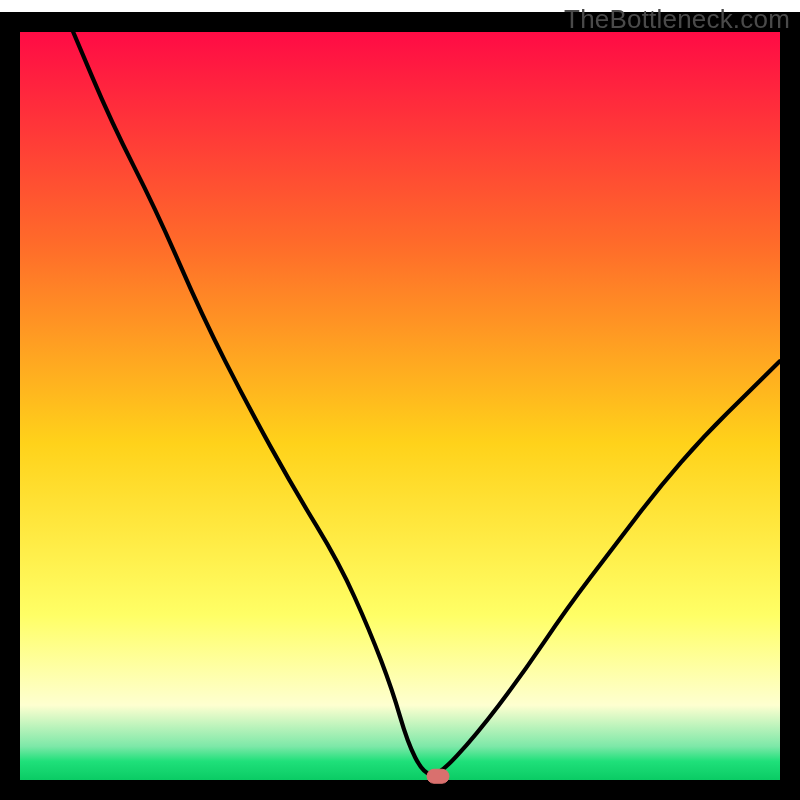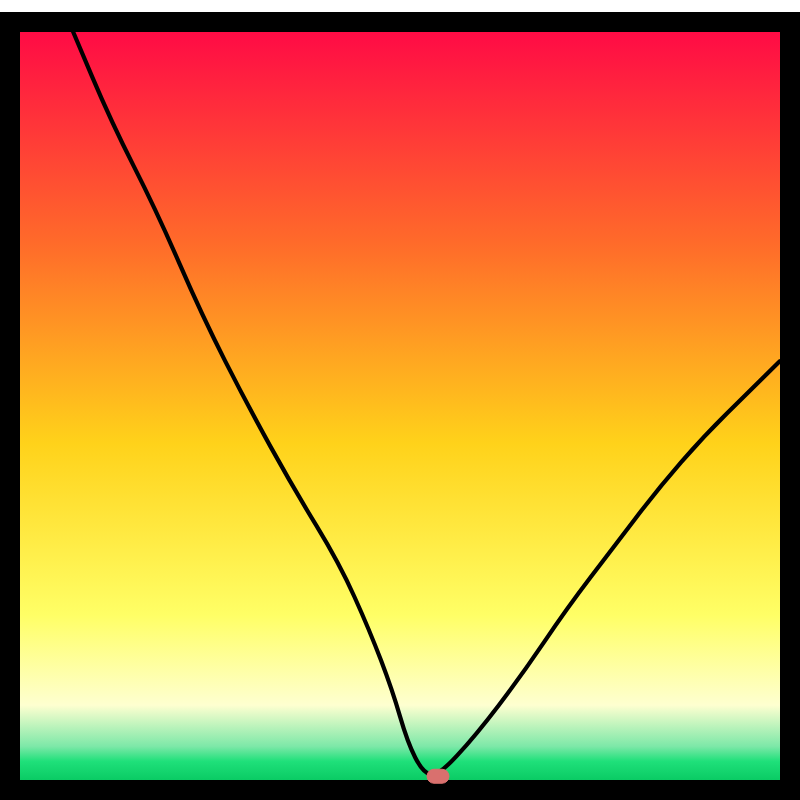--- a/index.html
+++ b/index.html
@@ -25,20 +25,21 @@
     color: #4a4a4a;
     letter-spacing: 0.2px;
     z-index: 50;
   }
   svg { display: block; }
 </style>
 </head>
 <body>
 <div class="wrap">
 
+<div class="watermark">TheBottleneck.com</div>
 
 <svg id="chart-svg" width="800" height="800" viewBox="0 0 800 800" xmlns="http://www.w3.org/2000/svg">
   <defs>
     <linearGradient id="bg-grad" x1="0" y1="0" x2="0" y2="1">
           <stop offset="0.00%" stop-color="#ff0b45"></stop>
           <stop offset="28.00%" stop-color="#ff6a2a"></stop>
           <stop offset="55.00%" stop-color="#ffd21a"></stop>
           <stop offset="78.00%" stop-color="#ffff66"></stop>
           <stop offset="90.00%" stop-color="#feffd0"></stop>
           <stop offset="95.50%" stop-color="#7de8a8"></stop>

